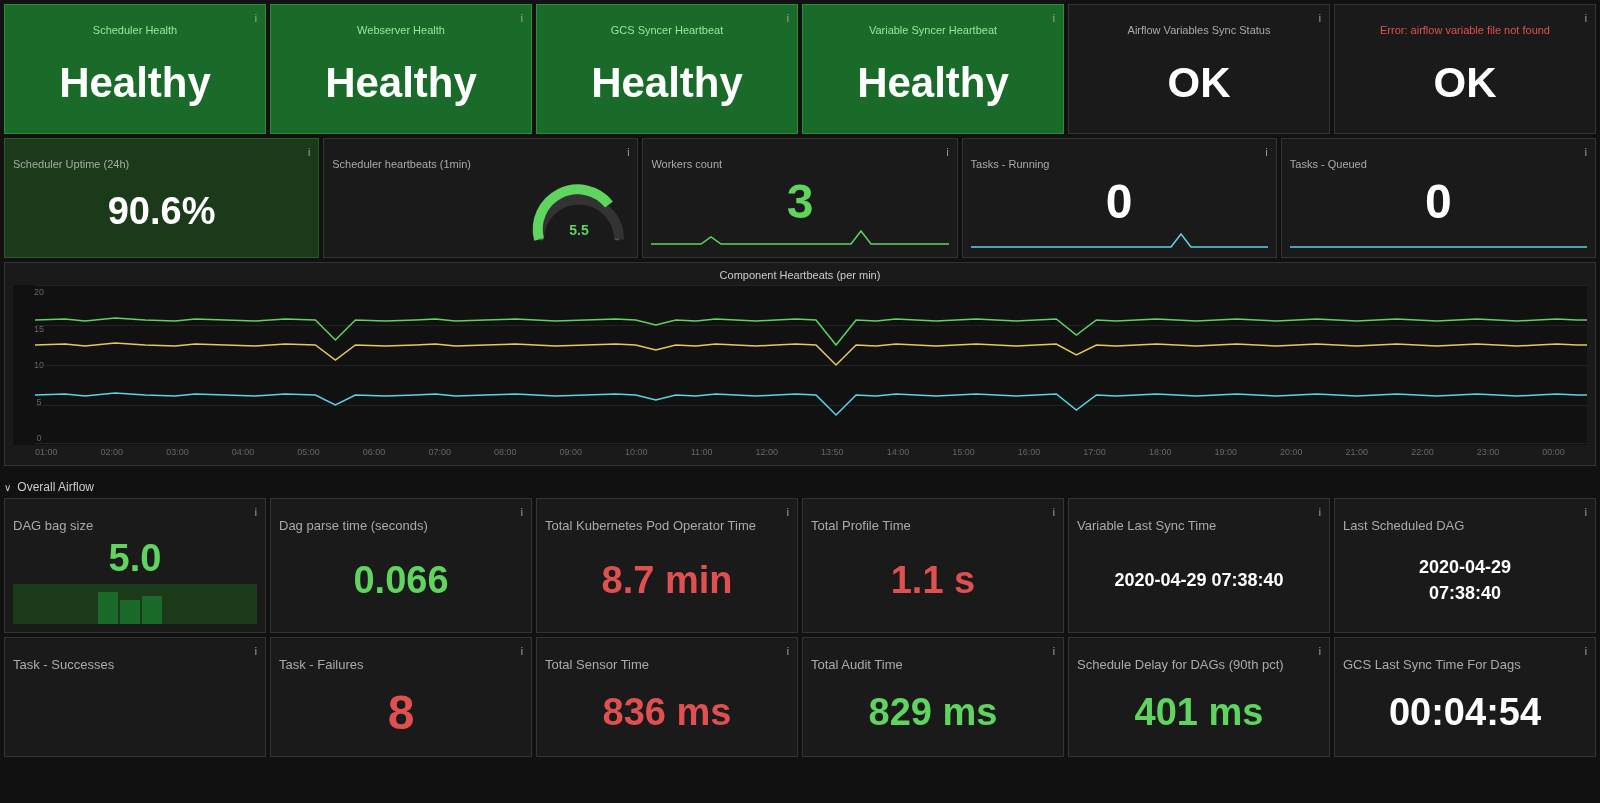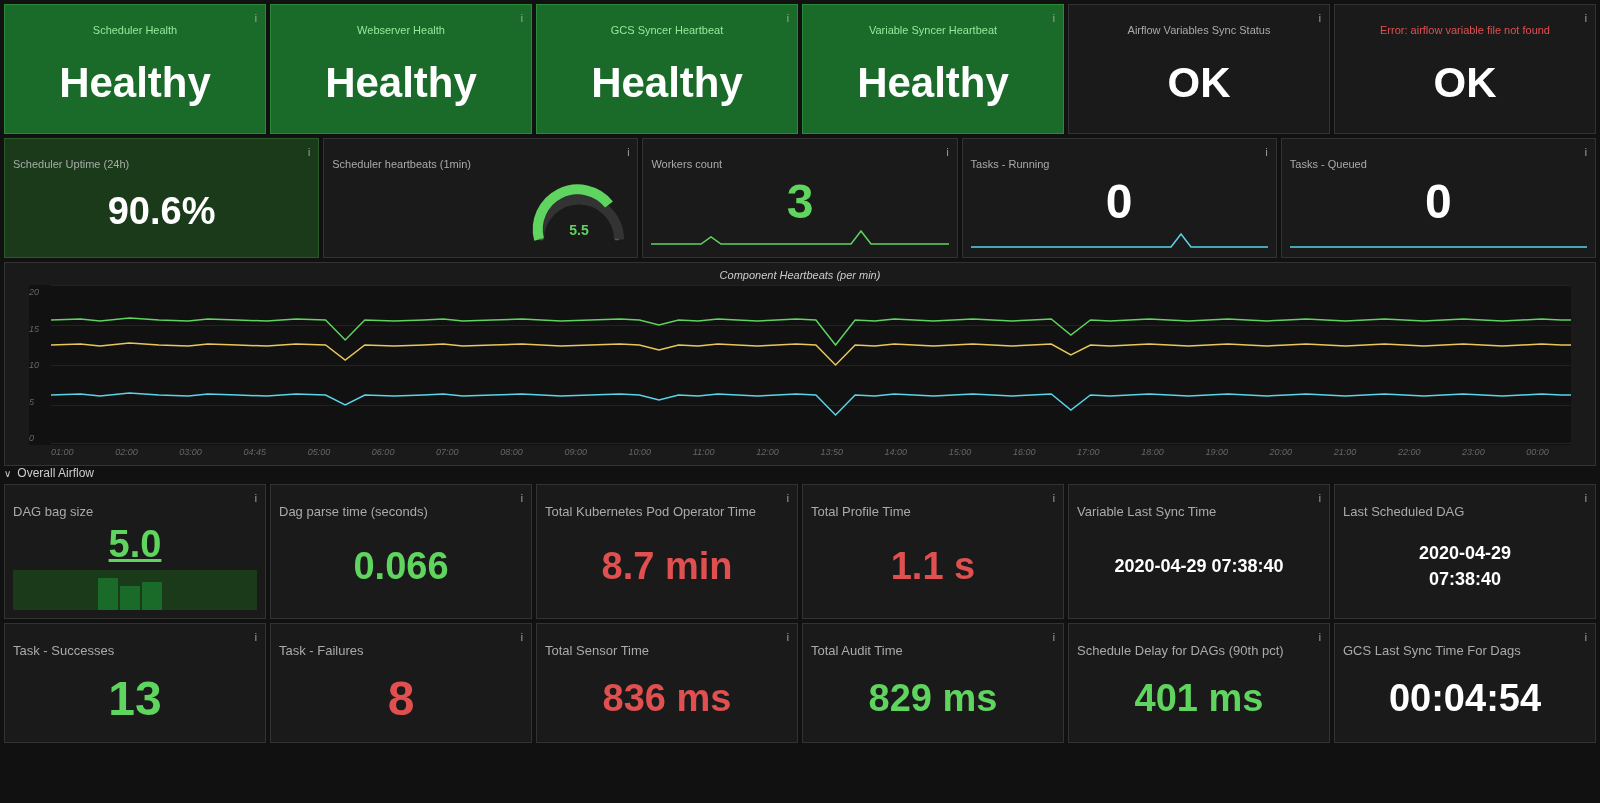--- a/index.html
+++ b/index.html
@@ -98,23 +98,22 @@
       align-items: center;
       justify-content: flex-end;
       flex: 1;
     }
     .gauge-svg { width: 100px; height: 70px; }
 
     
     .chart-row {
       border: 1px solid #333;
       background: #1a1a1a;
-      margin-bottom: 0;
-      padding: 6px 24px;
-      font-style: italic;
+      margin-bottom: 14px;
+      padding: 6px 8px;
     }
     .chart-title {
       text-align: center;
       font-size: 11px;
       color: #ccc;
       margin-bottom: 4px;
     }
     .chart-canvas-wrap {
       position: relative;
       height: 160px;
@@ -169,35 +168,36 @@
       margin-bottom: 4px;
     }
     .overall-card .card-value {
       flex: 1;
       display: flex;
       align-items: center;
       justify-content: center;
       font-size: 38px;
       font-weight: bold;
     }
-    .overall-card .card-value.green { color: #5fd45f; text-decoration: underline; }
+    .overall-card .card-value.green { color: #5fd45f; }
 
     
     .chart-y-labels {
       position: absolute;
-      left: 0;
+      left: 15px;
       top: 0;
       height: 100%;
       display: flex;
       flex-direction: column;
       justify-content: space-between;
       font-size: 9px;
       color: #666;
       padding: 2px 0;
       width: 22px;
+      align-items: center;
     }
     .chart-x-labels {
       display: flex;
       justify-content: space-between;
       font-size: 9px;
       color: #666;
       padding: 2px 22px;
     }
     .grid-line {
       position: absolute;
@@ -328,21 +328,21 @@
         <polyline points="0,60 30,59 50,61 80,58 110,60 140,61 160,59 190,60 220,61 250,59 280,60 300,75 320,60 350,61 380,60 400,59 420,61 450,60 480,59 500,60 520,61 550,60 580,59 600,60 620,65 640,60 660,61 680,59 700,60 720,61 740,60 760,59 780,60 800,80 820,60 840,61 860,59 880,60 900,61 920,60 940,59 960,60 980,61 1000,60 1020,59 1040,70 1060,60 1080,61 1100,60 1120,59 1140,60 1160,61 1180,60 1200,59 1220,60 1240,61 1260,60 1280,59 1300,60 1320,61 1340,60 1360,59 1380,60 1400,61 1420,60 1440,59 1460,60 1480,61 1500,60 1520,59 1540,60 1550,60" stroke="#e8c85a" stroke-width="1.5" fill="none"></polyline>
 
         <polyline points="0,110 30,109 50,111 80,108 110,110 140,111 160,109 190,110 220,111 250,109 280,110 300,120 320,110 350,111 380,110 400,109 420,111 450,110 480,109 500,110 520,111 550,110 580,109 600,110 620,115 640,110 660,111 680,109 700,110 720,111 740,110 760,109 780,110 800,130 820,110 840,111 860,109 880,110 900,111 920,110 940,109 960,110 980,111 1000,110 1020,109 1040,125 1060,110 1080,111 1100,110 1120,109 1140,110 1160,111 1180,110 1200,109 1220,110 1240,111 1260,110 1280,109 1300,110 1320,111 1340,110 1360,109 1380,110 1400,111 1420,110 1440,109 1460,110 1480,111 1500,110 1520,109 1540,110 1550,110" stroke="#5ad4e8" stroke-width="1.5" fill="none"></polyline>
       </svg>
     </div>
 
     <div class="chart-x-labels">
       <span>01:00</span>
       <span>02:00</span>
       <span>03:00</span>
-      <span>04:45</span>
+      <span>04:00</span>
       <span>05:00</span>
       <span>06:00</span>
       <span>07:00</span>
       <span>08:00</span>
       <span>09:00</span>
       <span>10:00</span>
       <span>11:00</span>
       <span>12:00</span>
       <span>13:50</span>
       <span>14:00</span>
@@ -410,21 +410,20 @@
         2020-04-29<br>07:38:40
       </div>
     </div>
   </div>
 
   <div class="overall-row">
 
     <div class="overall-card">
       <span class="card-info-icon" style="align-self:flex-end;">i</span>
       <div class="card-title">Task - Successes</div>
-      <div class="card-value" style="color:#5fd45f;font-size:48px;">13</div>
     </div>
 
     <div class="overall-card">
       <span class="card-info-icon" style="align-self:flex-end;">i</span>
       <div class="card-title">Task - Failures</div>
       <div class="card-value" style="color:#e05050;font-size:48px;">8</div>
     </div>
 
     <div class="overall-card">
       <span class="card-info-icon" style="align-self:flex-end;">i</span>

